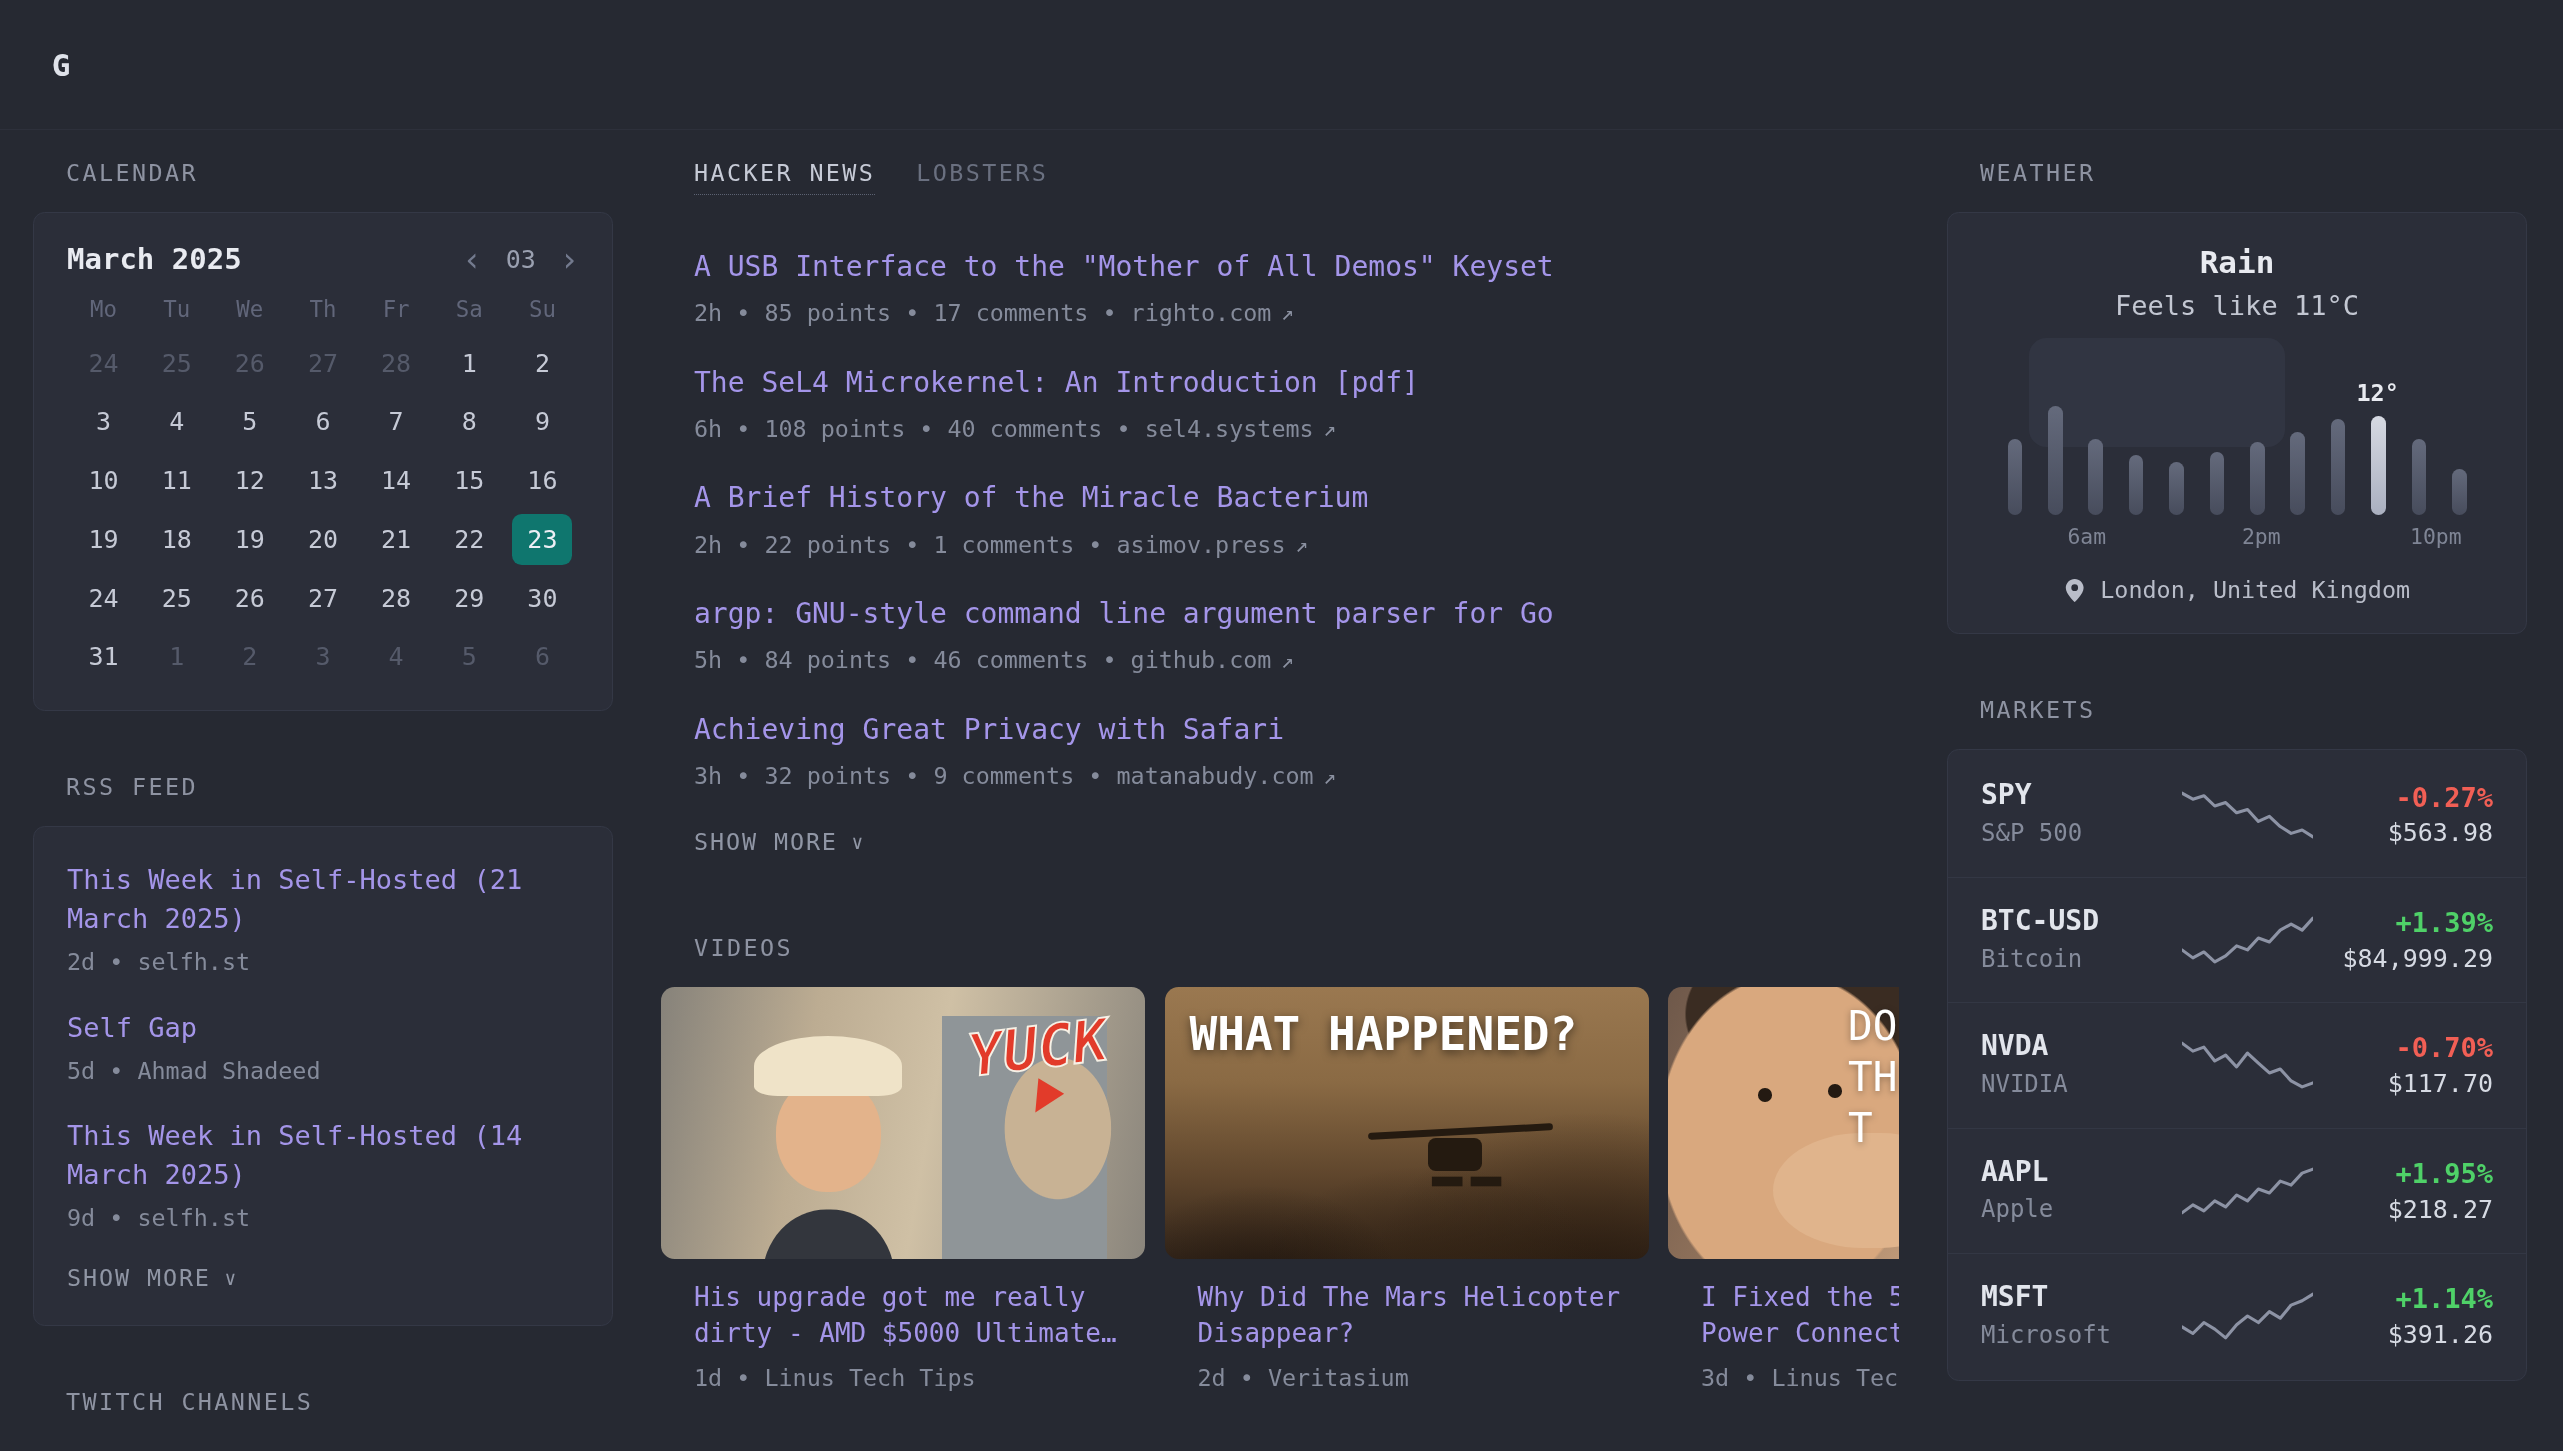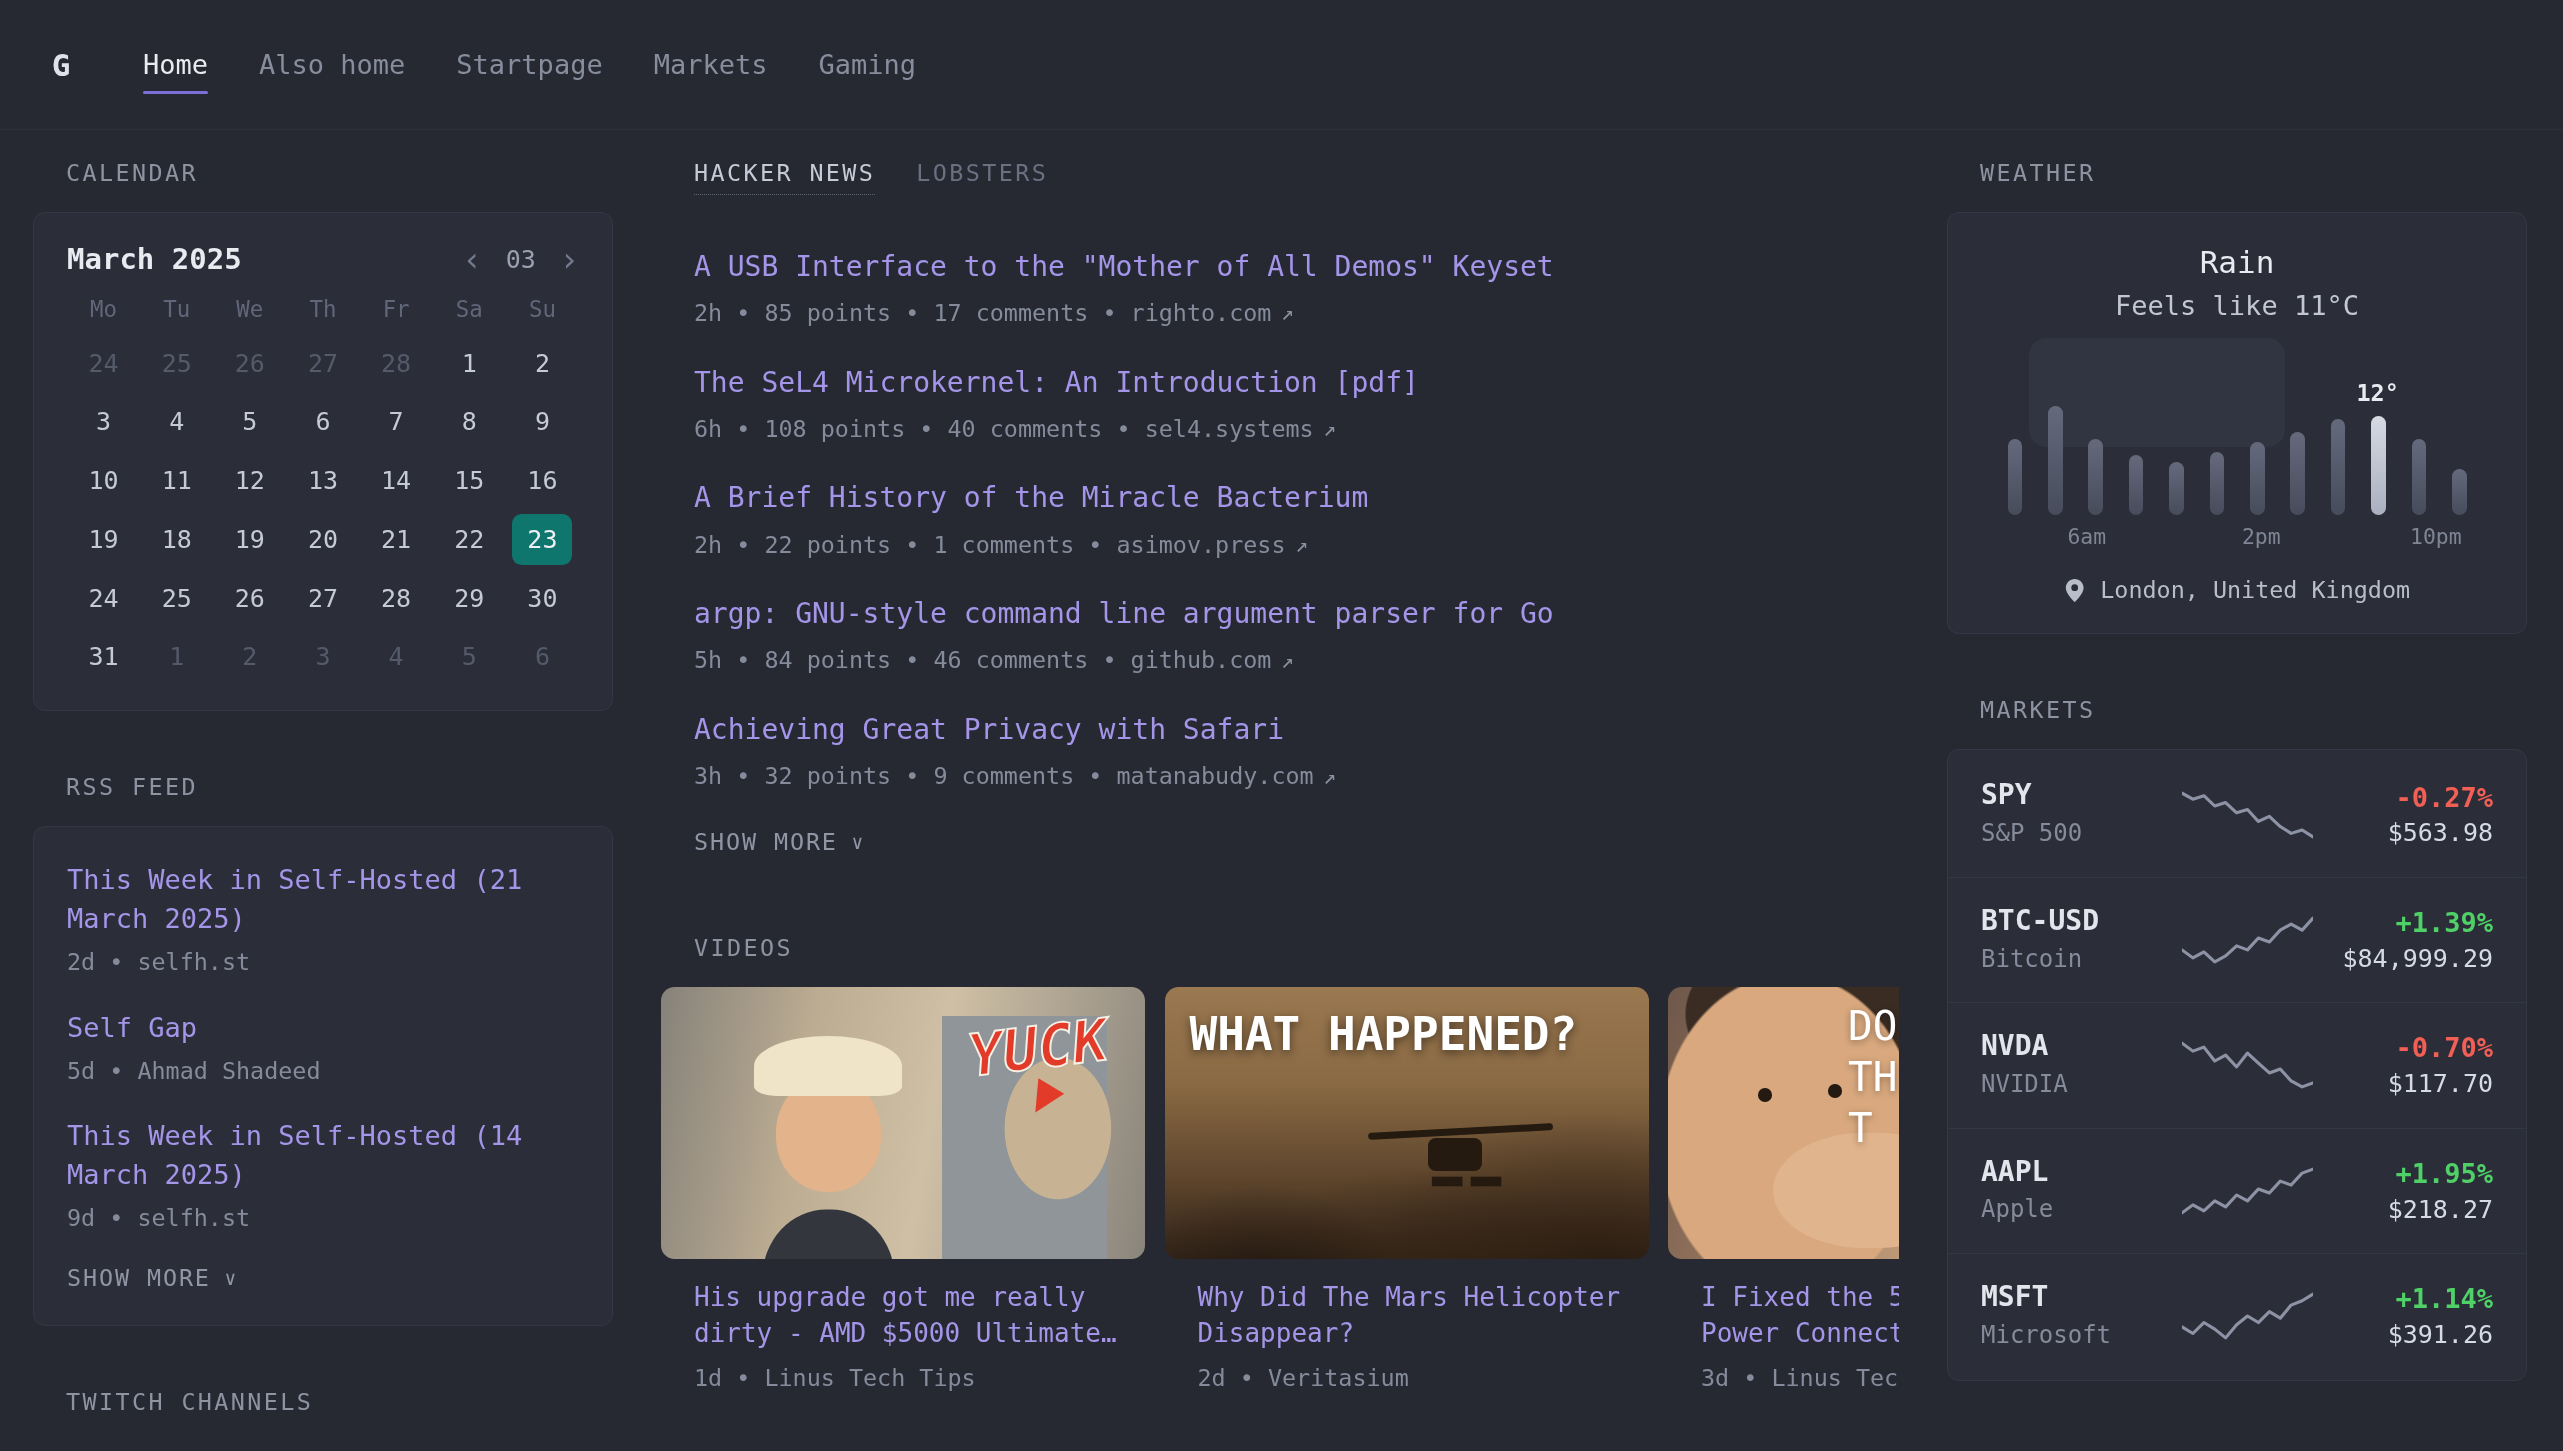--- a/index.html
+++ b/index.html
@@ -120,21 +120,21 @@
       linear-gradient(115deg,#6e584a,#93745c 30%,#c09a79 60%,#cfa987 100%);}
   .video-card[data-index="2"] .thumb-art::before{content:"";position:absolute;left:105px;top:146px;width:180px;height:115px;
       background:#e0b48c;border-radius:50% 40% 40% 50%;}
   .video-card[data-index="2"] .thumb-art::after{content:"";position:absolute;left:90px;top:101px;width:13.6px;height:13.6px;
       background:#241a12;border-radius:50%;box-shadow:70px -3.9px 0 0 #241a12;}
   .video-card[data-index="2"] .overlay{left:180px;top:13.6px;font-size:41px;font-weight:400;color:#ffffff;
       white-space:pre-line;line-height:1.25;text-shadow:0 1.9px 7.8px rgba(0,0,0,.35);}
 
   
   .weather-card{padding:31px 31px 29px;text-align:center;}
-  .w-cond{font-size:31px;font-weight:400;color:#e8eaf0;text-align:center;}
+  .w-cond{font-size:31px;font-weight:700;color:#e8eaf0;text-align:center;}
   .w-feels{font-size:27px;color:#c3c7d2;margin-top:9.7px;}
   .w-chart{position:relative;margin:29px 15.6px 0;}
   .w-daylight{position:absolute;left:7%;top:-11.7px;width:53%;height:109px;background:#313542;border-radius:17.5px;}
   .w-bars{position:relative;display:flex;align-items:flex-end;height:165px;}
   .wcol{flex:1;display:flex;justify-content:center;align-items:flex-end;height:100%;cursor:pointer;}
   .wbar{width:14.6px;border-radius:7.8px;background:linear-gradient(180deg,#646a7c,#474c5c);}
   .wbar.hl{background:linear-gradient(180deg,#d6d9e2,#aab0c0);}
   .w-temp-label{position:absolute;left:79%;top:29px;transform:translateX(-50%);font-size:23.4px;font-weight:700;color:#e8eaf0;}
   .w-times{position:relative;height:29px;margin-top:5.8px;}
   .w-time{position:absolute;top:3.9px;transform:translateX(-50%);font-size:21.4px;color:#7f8595;}
@@ -154,32 +154,20 @@
   .m-change{font-size:27px;font-weight:700;color:#c3c7d2;}
   .m-change.up{color:var(--positive);}
   .m-change.down{color:var(--negative);}
   .m-price{margin-top:5.8px;font-size:25px;color:#d6dae3;}
 </style>
 </head>
 <body>
 
 <header>
   <div class="logo">G</div>
-  <nav class="nav-tabs">
-
-      <a class="nav-tab active" data-index="0">Home</a>
-
-      <a class="nav-tab" data-index="1">Also home</a>
-
-      <a class="nav-tab" data-index="2">Startpage</a>
-
-      <a class="nav-tab" data-index="3">Markets</a>
-
-      <a class="nav-tab" data-index="4">Gaming</a>
-    </nav>
 </header>
 
 <main>
 
   <div class="col-left">
     <div class="section-heading">CALENDAR</div>
     <div class="card calendar-card">
       <div class="cal-head">
         <div class="cal-title">March 2025</div>
         <div class="cal-controls">

